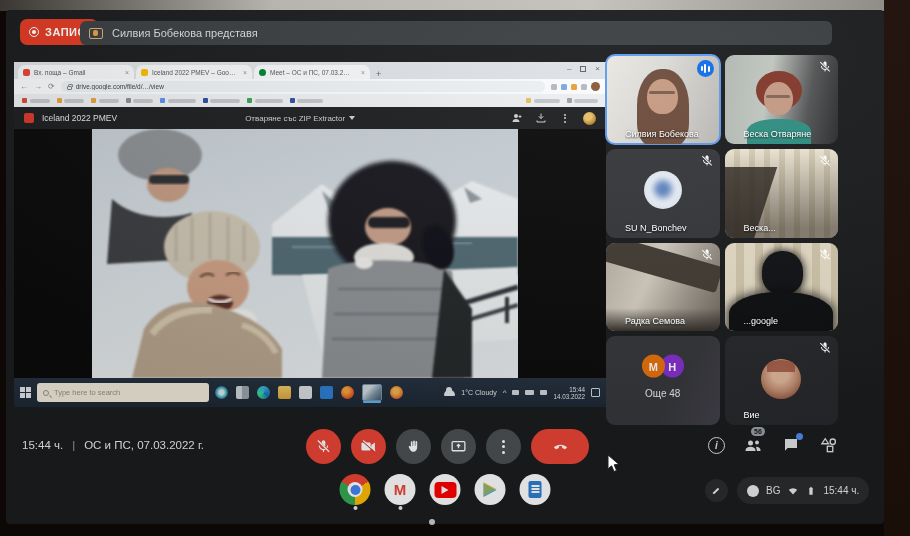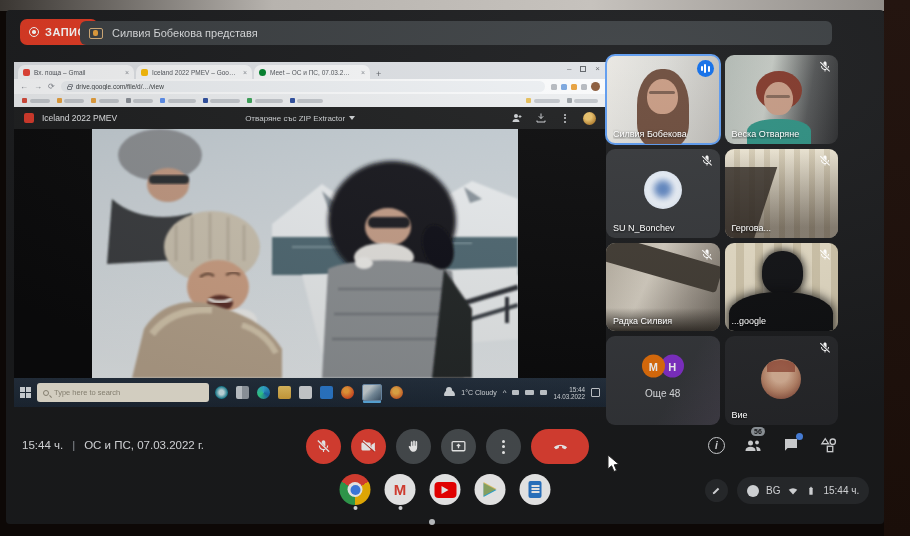--- a/index.html
+++ b/index.html
@@ -105,21 +105,21 @@
   .wglyph { width:7px; height:5px; background:#cfd4d9; border-radius:1px; }
   .wglyph.batt { width:9px; }
   .wclock { text-align:right; font-size:6.3px; line-height:7px; white-space:nowrap; }
   .wnotif { width:9px; height:9px; border:1px solid #cfd4d9; border-radius:1px; }
 
   
   .tiles { position:absolute; left:600px; top:45px; width:232px; height:370px;
     display:grid; grid-template-columns:1fr 1fr; grid-template-rows:repeat(4,1fr); gap:5px; }
   .tile { position:relative; border-radius:9px; background:#3c4043; overflow:hidden; }
   .tile.active { outline:2.5px solid #5d9bf0; outline-offset:-1px; }
-  .pname { position:absolute; left:7px; bottom:5px; font-size:9px; font-weight:500; color:#fff;
+  .pname { position:absolute; left:19px; bottom:5px; font-size:9px; font-weight:500; color:#fff;
     text-shadow:0 1px 3px rgba(0,0,0,.9); z-index:5; white-space:nowrap; max-width:92%; overflow:hidden;margin-top:48px; }
   .mico { position:absolute; top:5px; right:6px; width:14px; height:14px; z-index:5; opacity:.95; }
   .spk { position:absolute; top:5px; right:6px; width:17px; height:17px; border-radius:50%;
     background:#1a73e8; display:flex; align-items:center; justify-content:center; gap:1.5px; z-index:5; }
   .spk i { width:2px; background:#fff; border-radius:1px; }
   .spk i:nth-child(1){height:5px;} .spk i:nth-child(2){height:9px;} .spk i:nth-child(3){height:6px;}
   .pp { position:absolute; }
   
   .t1 { background:linear-gradient(105deg,#e9e7e2 0%,#dadad6 45%,#bdbbb6 100%); }
   .t1 .hair { left:27%; top:16%; width:46%; height:88%; background:#6d4c3c; border-radius:46% 46% 30% 30%; }
@@ -472,31 +472,31 @@
         </svg>
       <span class="pname">SU N_Bonchev</span>
     </div>
     <div class="tile t4">
       <div class="pp drape"></div>
       <svg class="mico" viewBox="0 0 24 24">
           <path fill="#fff" d="M12 2.5c1.5 0 2.7 1.2 2.7 2.7v5.2c0 .4-.1.9-.3 1.2L9.3 6.6V5.2c0-1.5 1.2-2.7 2.7-2.7z"></path>
           <path fill="#fff" d="M17.2 10.4h1.6c0 1.5-.5 2.9-1.3 4l-1.2-1.2c.6-.8.9-1.7.9-2.8zM5.2 10.4h1.6c0 2.9 2.3 5.2 5.2 5.2.6 0 1.2-.1 1.8-.3l1.3 1.3c-.7.3-1.5.6-2.3.7v2.2h-1.6v-2.2c-3.4-.4-6-3.3-6-6.9z"></path>
           <path stroke="#fff" stroke-width="1.8" d="M4 3.5 20 19.5"></path>
         </svg>
-      <span class="pname">Гергова...</span>
+      <span class="pname">Веска...</span>
     </div>
     <div class="tile t5">
       <div class="pp beam"></div>
       <div class="pp shade"></div>
       <svg class="mico" viewBox="0 0 24 24">
           <path fill="#fff" d="M12 2.5c1.5 0 2.7 1.2 2.7 2.7v5.2c0 .4-.1.9-.3 1.2L9.3 6.6V5.2c0-1.5 1.2-2.7 2.7-2.7z"></path>
           <path fill="#fff" d="M17.2 10.4h1.6c0 1.5-.5 2.9-1.3 4l-1.2-1.2c.6-.8.9-1.7.9-2.8zM5.2 10.4h1.6c0 2.9 2.3 5.2 5.2 5.2.6 0 1.2-.1 1.8-.3l1.3 1.3c-.7.3-1.5.6-2.3.7v2.2h-1.6v-2.2c-3.4-.4-6-3.3-6-6.9z"></path>
           <path stroke="#fff" stroke-width="1.8" d="M4 3.5 20 19.5"></path>
         </svg>
-      <span class="pname">Радка Силвия</span>
+      <span class="pname">Радка Семова</span>
     </div>
     <div class="tile t6">
       <div class="pp head"></div>
       <div class="pp sh"></div>
       <svg class="mico" viewBox="0 0 24 24">
           <path fill="#fff" d="M12 2.5c1.5 0 2.7 1.2 2.7 2.7v5.2c0 .4-.1.9-.3 1.2L9.3 6.6V5.2c0-1.5 1.2-2.7 2.7-2.7z"></path>
           <path fill="#fff" d="M17.2 10.4h1.6c0 1.5-.5 2.9-1.3 4l-1.2-1.2c.6-.8.9-1.7.9-2.8zM5.2 10.4h1.6c0 2.9 2.3 5.2 5.2 5.2.6 0 1.2-.1 1.8-.3l1.3 1.3c-.7.3-1.5.6-2.3.7v2.2h-1.6v-2.2c-3.4-.4-6-3.3-6-6.9z"></path>
           <path stroke="#fff" stroke-width="1.8" d="M4 3.5 20 19.5"></path>
         </svg>
       <span class="pname">...google</span>

